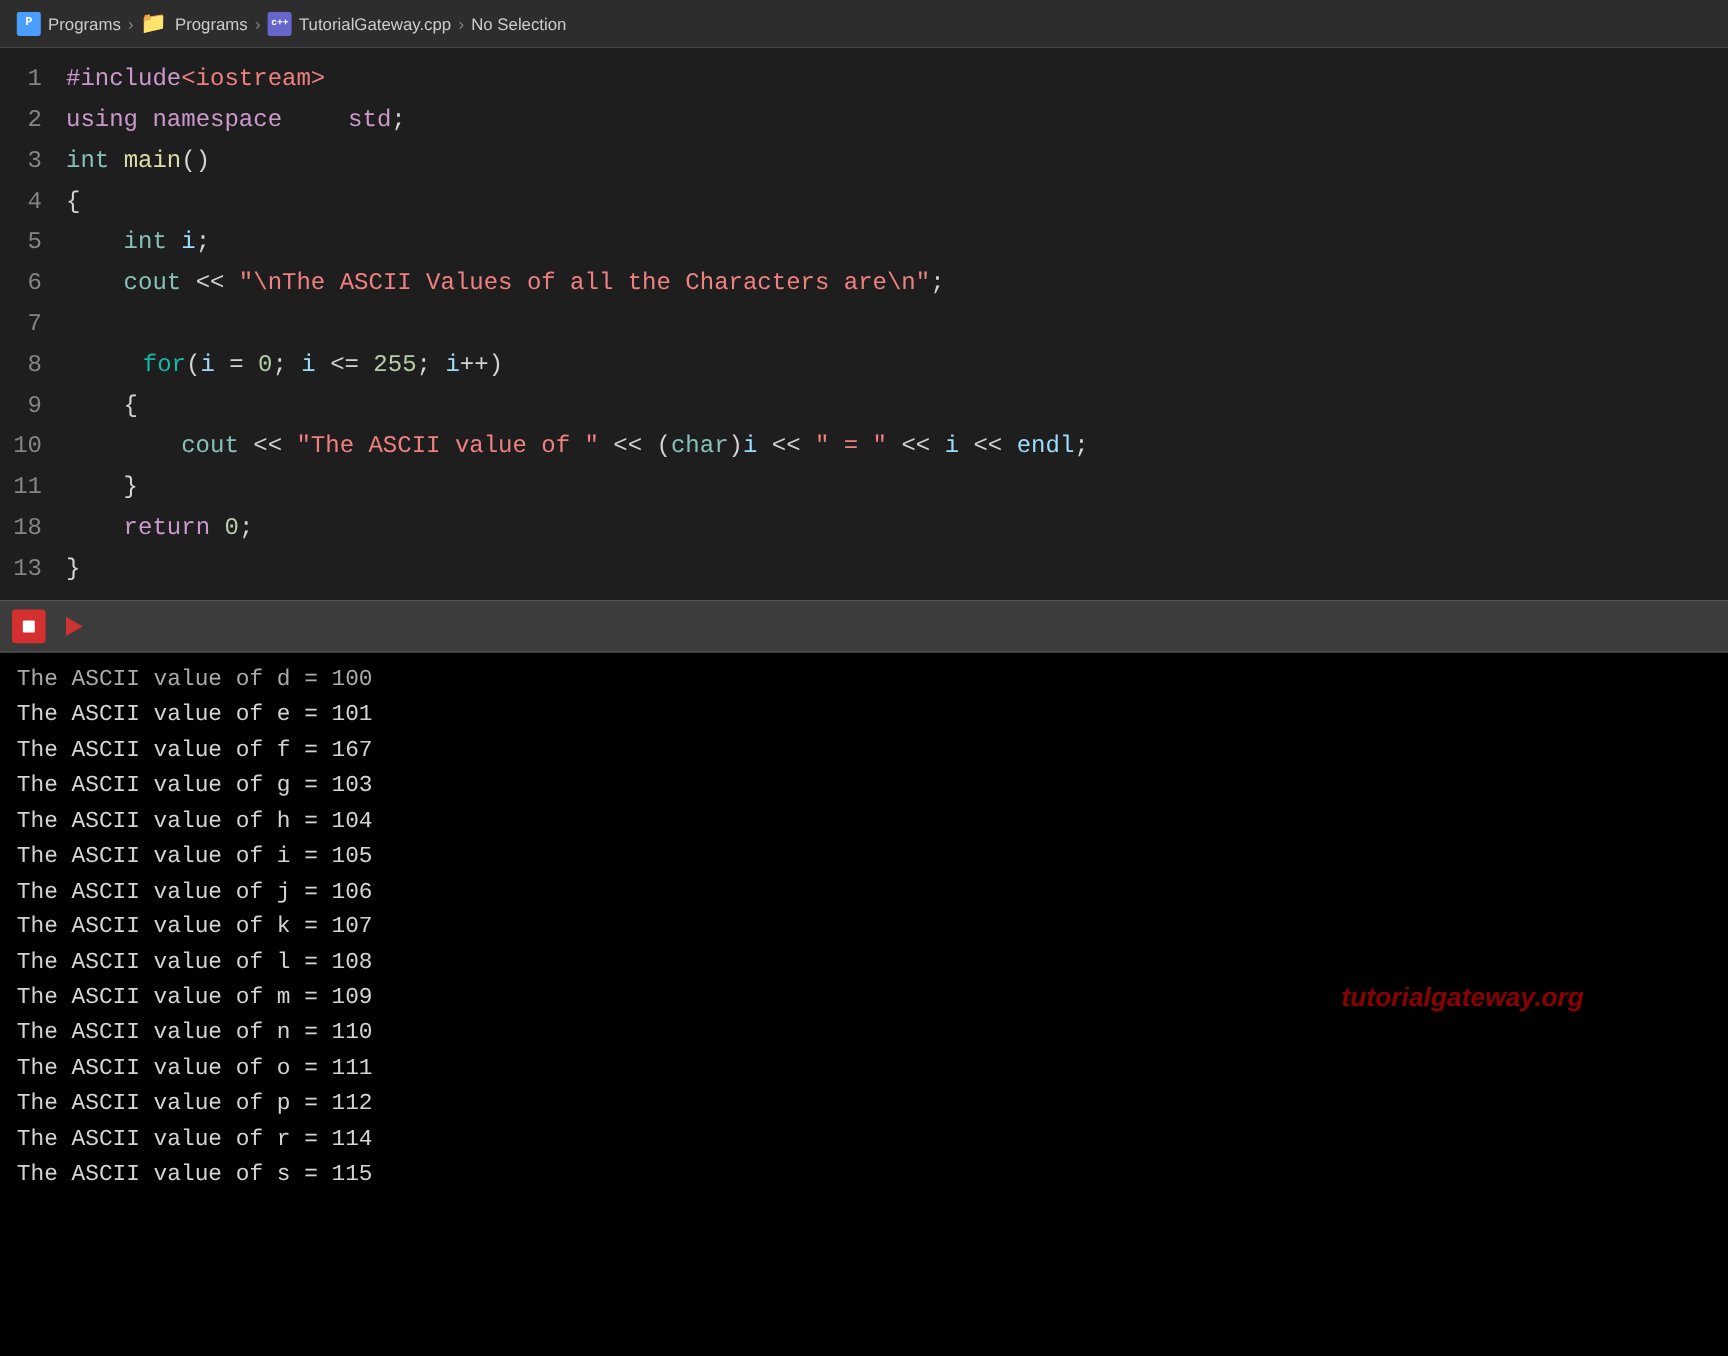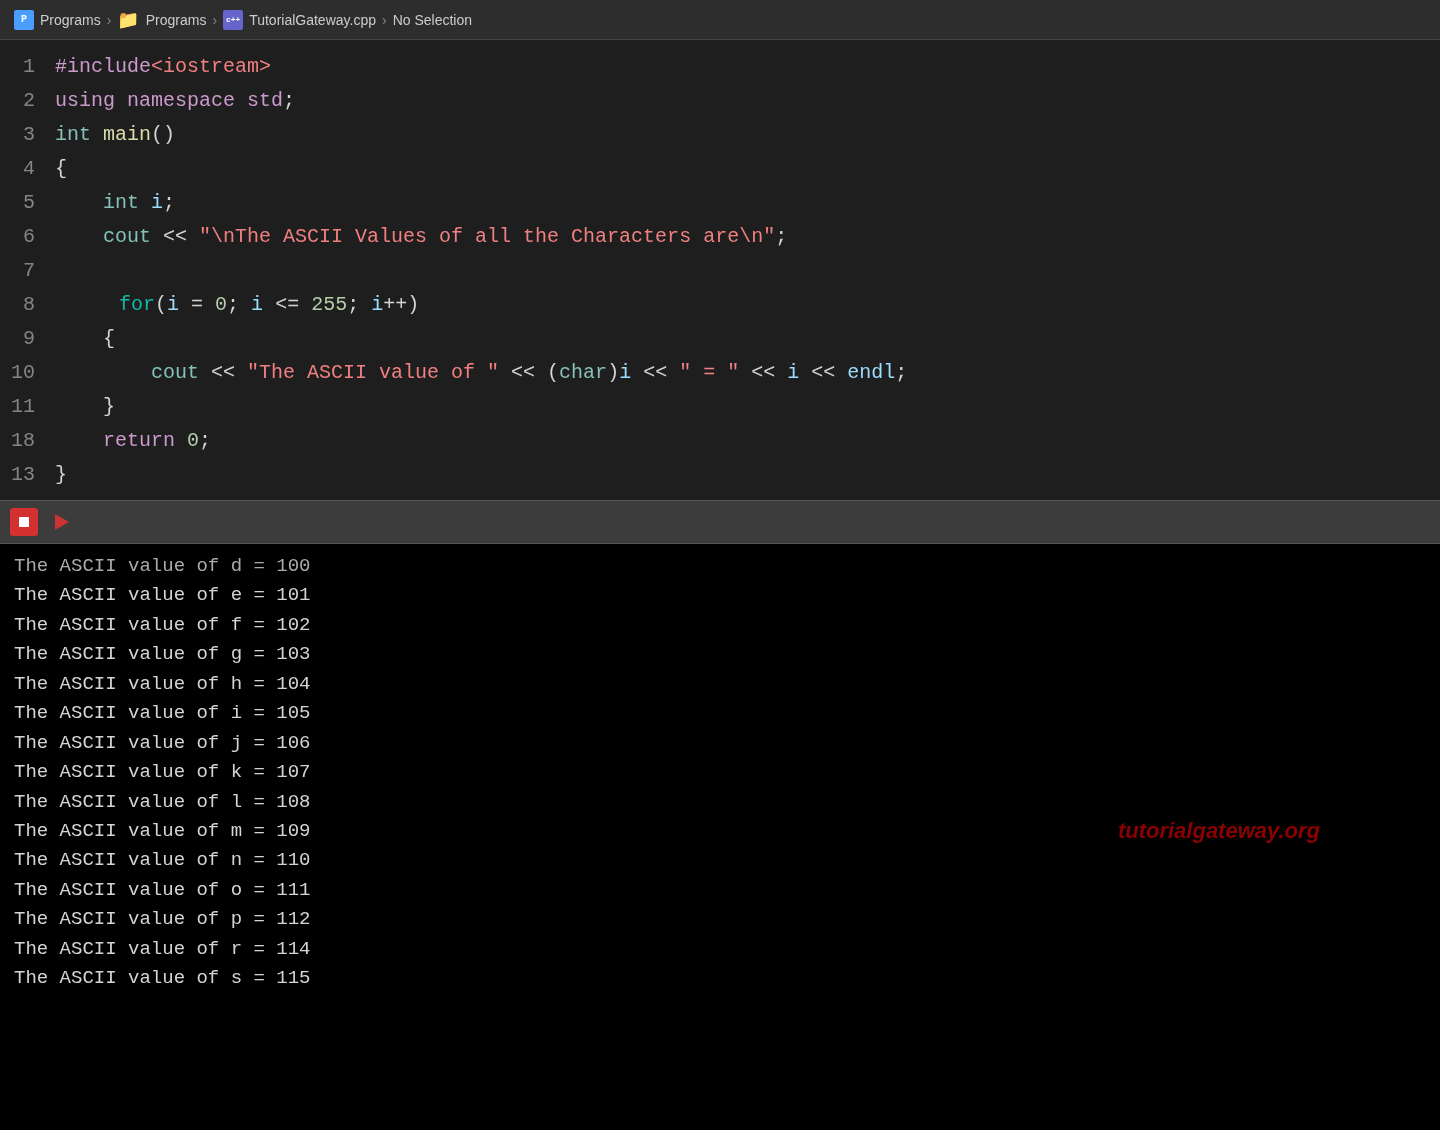--- a/index.html
+++ b/index.html
@@ -93,21 +93,21 @@
 
     .code-content {
       color: #d4d4d4;
       white-space: pre;
     }
 
     
     .kw-include { color: #cc99cd; }
     .kw-using { color: #cc99cd; }
     .kw-namespace { color: #cc99cd; }
-    .kw-std { color: #cc99cd; }
+    .kw-std { color: #cc99cd; margin-left: 43px; }
     .kw-int { color: #86c1b9; margin-top: 20px; }
     .kw-main { color: #dcdcaa; }
     .kw-for { color: #14b8a6; margin-left: 16px; }
     .kw-return { color: #cc99cd; }
     .kw-cout { color: #86c1b9; }
     .kw-char { color: #86c1b9; }
     .str-literal { color: #f08080; }
     .num-literal { color: #b5cea8; }
     .punct { color: #d4d4d4; }
     .var-i { color: #9cdcfe; }
@@ -268,21 +268,21 @@
   </div>
 
 <div class="toolbar">
   <div class="toolbar-btn-stop" title="Stop"></div>
   <div class="toolbar-btn-run" title="Run"></div>
 </div>
 
 <div class="terminal" id="terminal-output">
   <div class="terminal-line faded">The ASCII value of d = 100</div>
     <div class="terminal-line">The ASCII value of e = 101</div>
-    <div class="terminal-line">The ASCII value of f = 102</div>
+    <div class="terminal-line">The ASCII value of f = 167</div>
     <div class="terminal-line">The ASCII value of g = 103</div>
     <div class="terminal-line">The ASCII value of h = 104</div>
     <div class="terminal-line">The ASCII value of i = 105</div>
     <div class="terminal-line">The ASCII value of j = 106</div>
     <div class="terminal-line">The ASCII value of k = 107</div>
     <div class="terminal-line">The ASCII value of l = 108</div>
     <div class="terminal-line">The ASCII value of m = 109</div>
     <div class="terminal-line">The ASCII value of n = 110</div>
     <div class="terminal-line">The ASCII value of o = 111</div>
     <div class="terminal-line">The ASCII value of p = 112</div>

